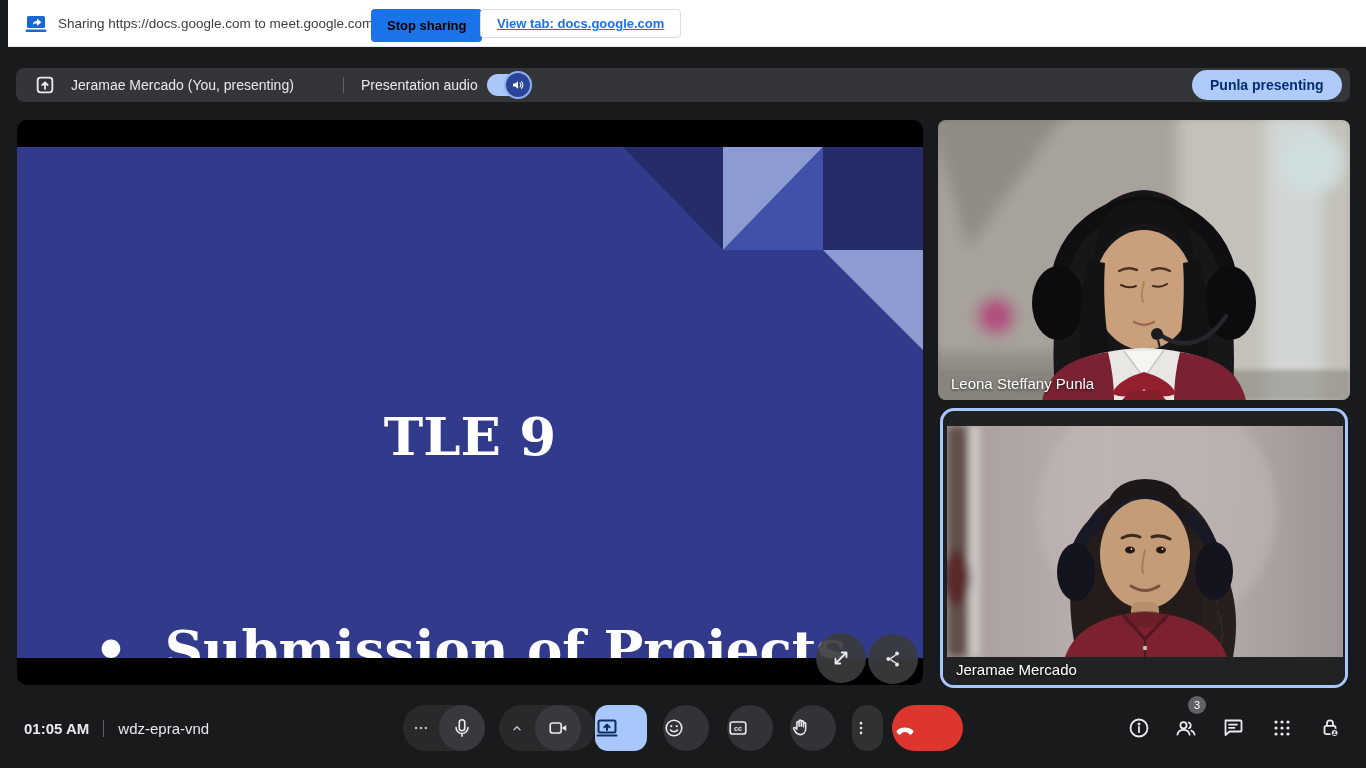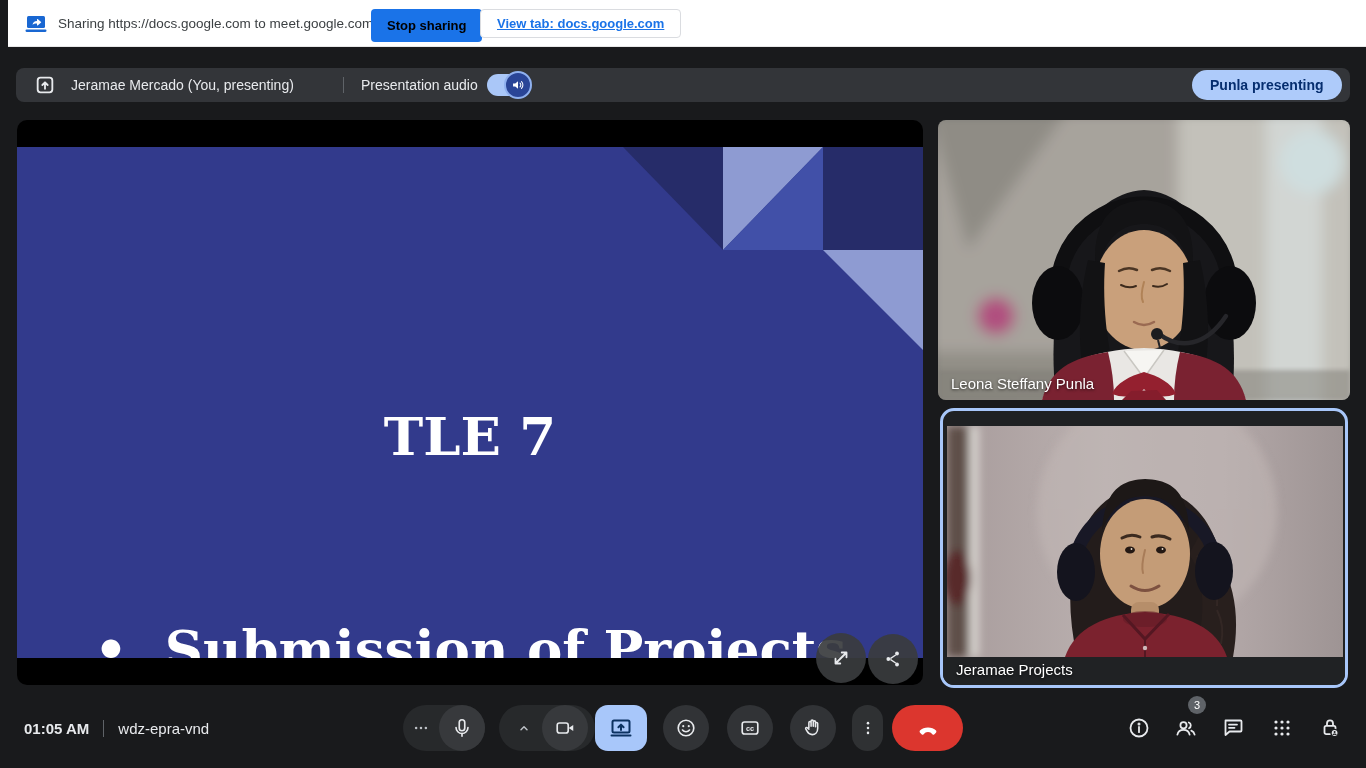--- a/index.html
+++ b/index.html
@@ -59,21 +59,21 @@
   #tile-2 .video-box { position:absolute; left:4px; top:15px; width:396px; height:231px; overflow:hidden; }
   #tile-2 .name-strip { position:absolute; left:0; bottom:0; width:100%; height:28px; background:#202224; }
   #tile-2 .tile-name { bottom:7px; }
 
   
   .status-left { position:absolute; left:24px; top:688px; height:80px; display:flex; align-items:center;
                  color:#e8eaed; font-size:15px; }
   .status-time { font-weight:bold; }
   .status-sep { display:inline-block; width:1px; height:17px; background:#5f6368; margin:0 14px; }
   .ctl { position:absolute; top:705px; height:46px; background:#313336; border-radius:23px;
-         display:flex; align-items:center; justify-content:center; cursor:pointer; }
+         display:flex; align-items:center; justify-content:flex-start; cursor:pointer; }
   .ctl-circle { width:46px; border-radius:50%; }
   .combo { background:#27292b; }
   .combo .seg-left { width:36px; height:46px; display:flex; align-items:center; justify-content:center; }
   .combo .seg-right { width:46px; height:46px; border-radius:50%; background:#37393c;
          display:flex; align-items:center; justify-content:center; }
   #ctl-mic { left:403px; width:82px; }
   #ctl-cam { left:499px; width:96px; }
   #ctl-present { left:595px; width:52px; border-radius:13px; background:#a8c7fa; }
   #ctl-emoji { left:663px; }
   #ctl-cc { left:727px; }
@@ -128,21 +128,21 @@
   <div class="slide-wrap">
     <div class="slide-area">
       <svg class="slide-deco" width="906" height="511" viewBox="0 0 906 511">
         <polygon points="606,0 706,0 706,103" fill="#262c69"></polygon>
         <polygon points="706,0 806,0 706,103" fill="#8e9bd2"></polygon>
         <polygon points="806,0 806,103 706,103" fill="#4150a8"></polygon>
         <rect x="806" y="0" width="100" height="103" fill="#262c69"></rect>
         <polygon points="806,103 906,103 906,203" fill="#8e9bd2"></polygon>
       </svg>
       <div class="slide-text">
-        <div>TLE 7</div>
+        <div>TLE 9</div>
         <div>•  Submission of Projects</div>
         
         
       </div>
     </div>
   </div>
   <div class="float-btn" id="btn-expand">
     <svg width="22" height="22" viewBox="0 0 24 24" fill="none" stroke="#e8eaed" stroke-width="2" stroke-linecap="round" stroke-linejoin="round">
       <path d="M6 18L18 6M18 6h-5.2M18 6v5.2M6 18h5.2M6 18v-5.2"></path>
     </svg>
@@ -245,21 +245,21 @@
         <path d="M198 124 q-4 16 -2 23" stroke="#a87c58" stroke-width="2" fill="none" stroke-linecap="round"></path>
         <path d="M184 160 q14 9 28 0" stroke="#7d5140" stroke-width="3" fill="none" stroke-linecap="round"></path>
         <path d="M118 231 C128 202 158 188 198 186 C240 188 270 202 280 231 Z" fill="#7b222e"></path>
         <ellipse cx="198" cy="193" rx="22" ry="8" fill="#5e1a24" opacity="0.5"></ellipse>
         <path d="M176 189 L198 213 L222 188" stroke="#541722" stroke-width="3" fill="none"></path>
         <path d="M198 213 L198 231" stroke="#541722" stroke-width="2"></path>
         <circle cx="198" cy="222" r="2.2" fill="#cdb9ba"></circle>
       </svg>
     </div>
     <div class="name-strip"></div>
-    <span class="tile-name">Jeramae Projects</span>
+    <span class="tile-name">Jeramae Mercado</span>
   </div>
 
   <div class="status-left">
     <span class="status-time">01:05 AM</span>
     <span class="status-sep"></span>
     <span class="status-code">wdz-epra-vnd</span>
   </div>
 
   <div class="ctl combo" id="ctl-mic">
     <span class="seg-left">

